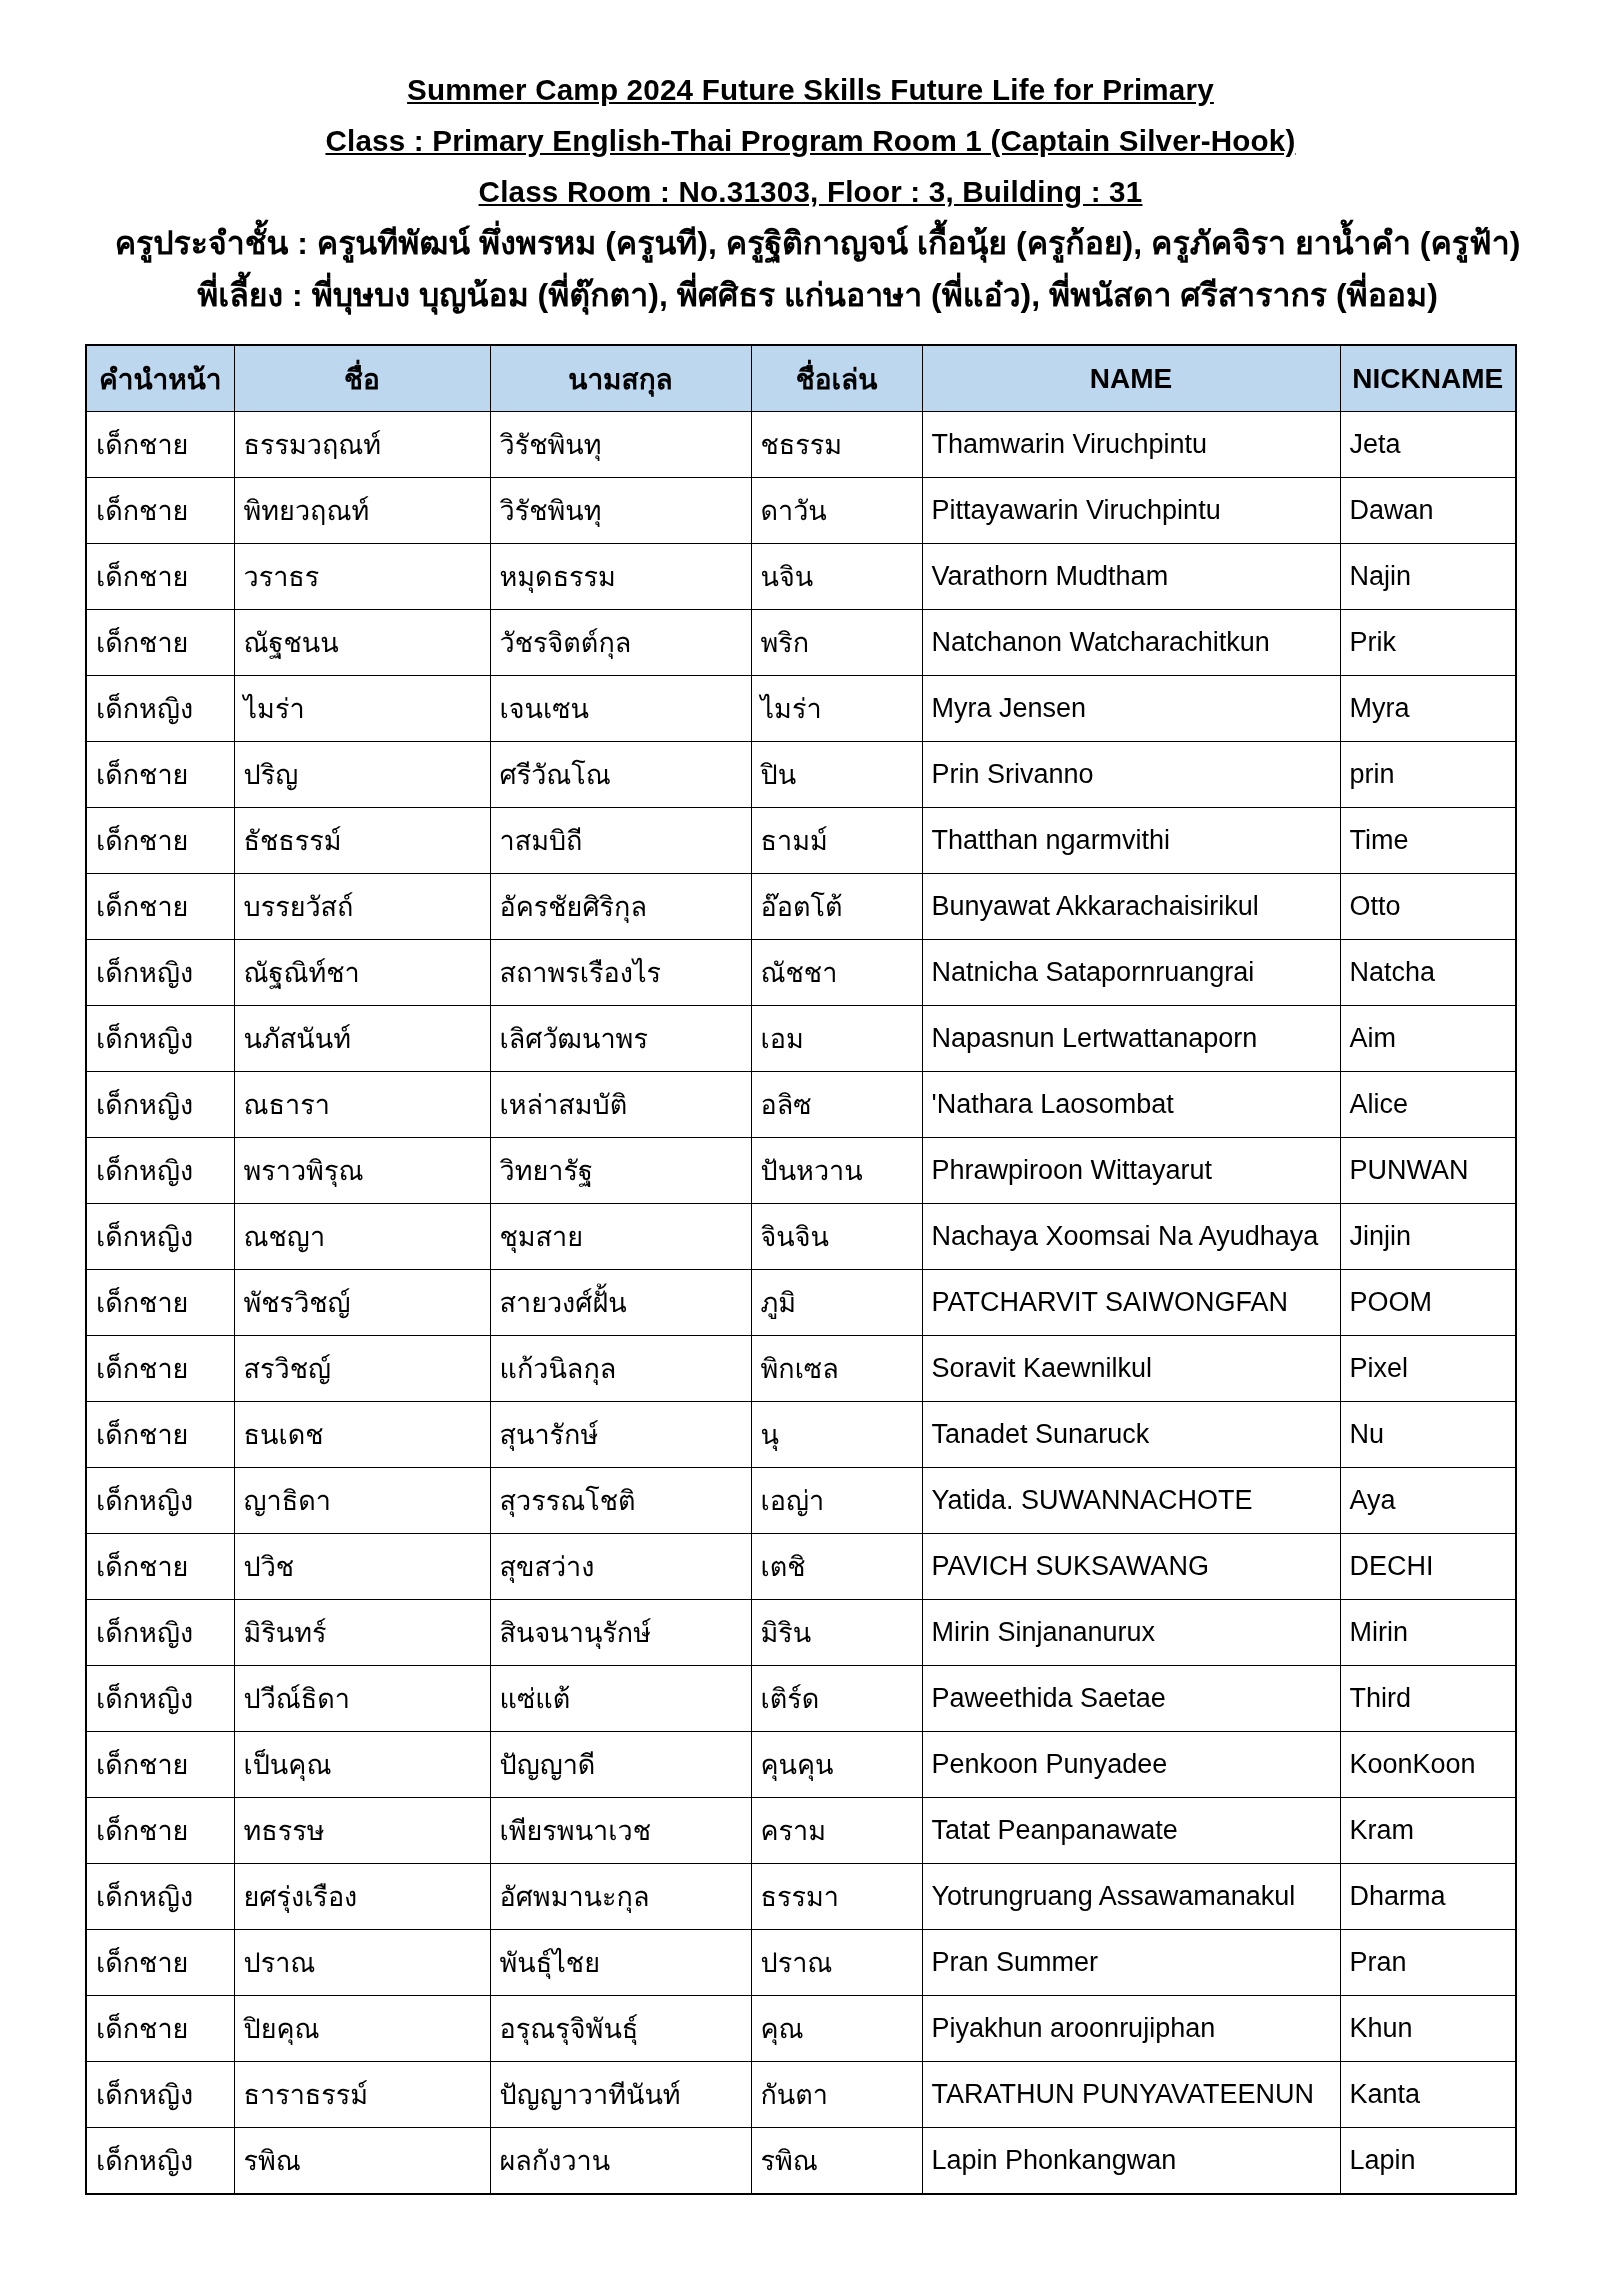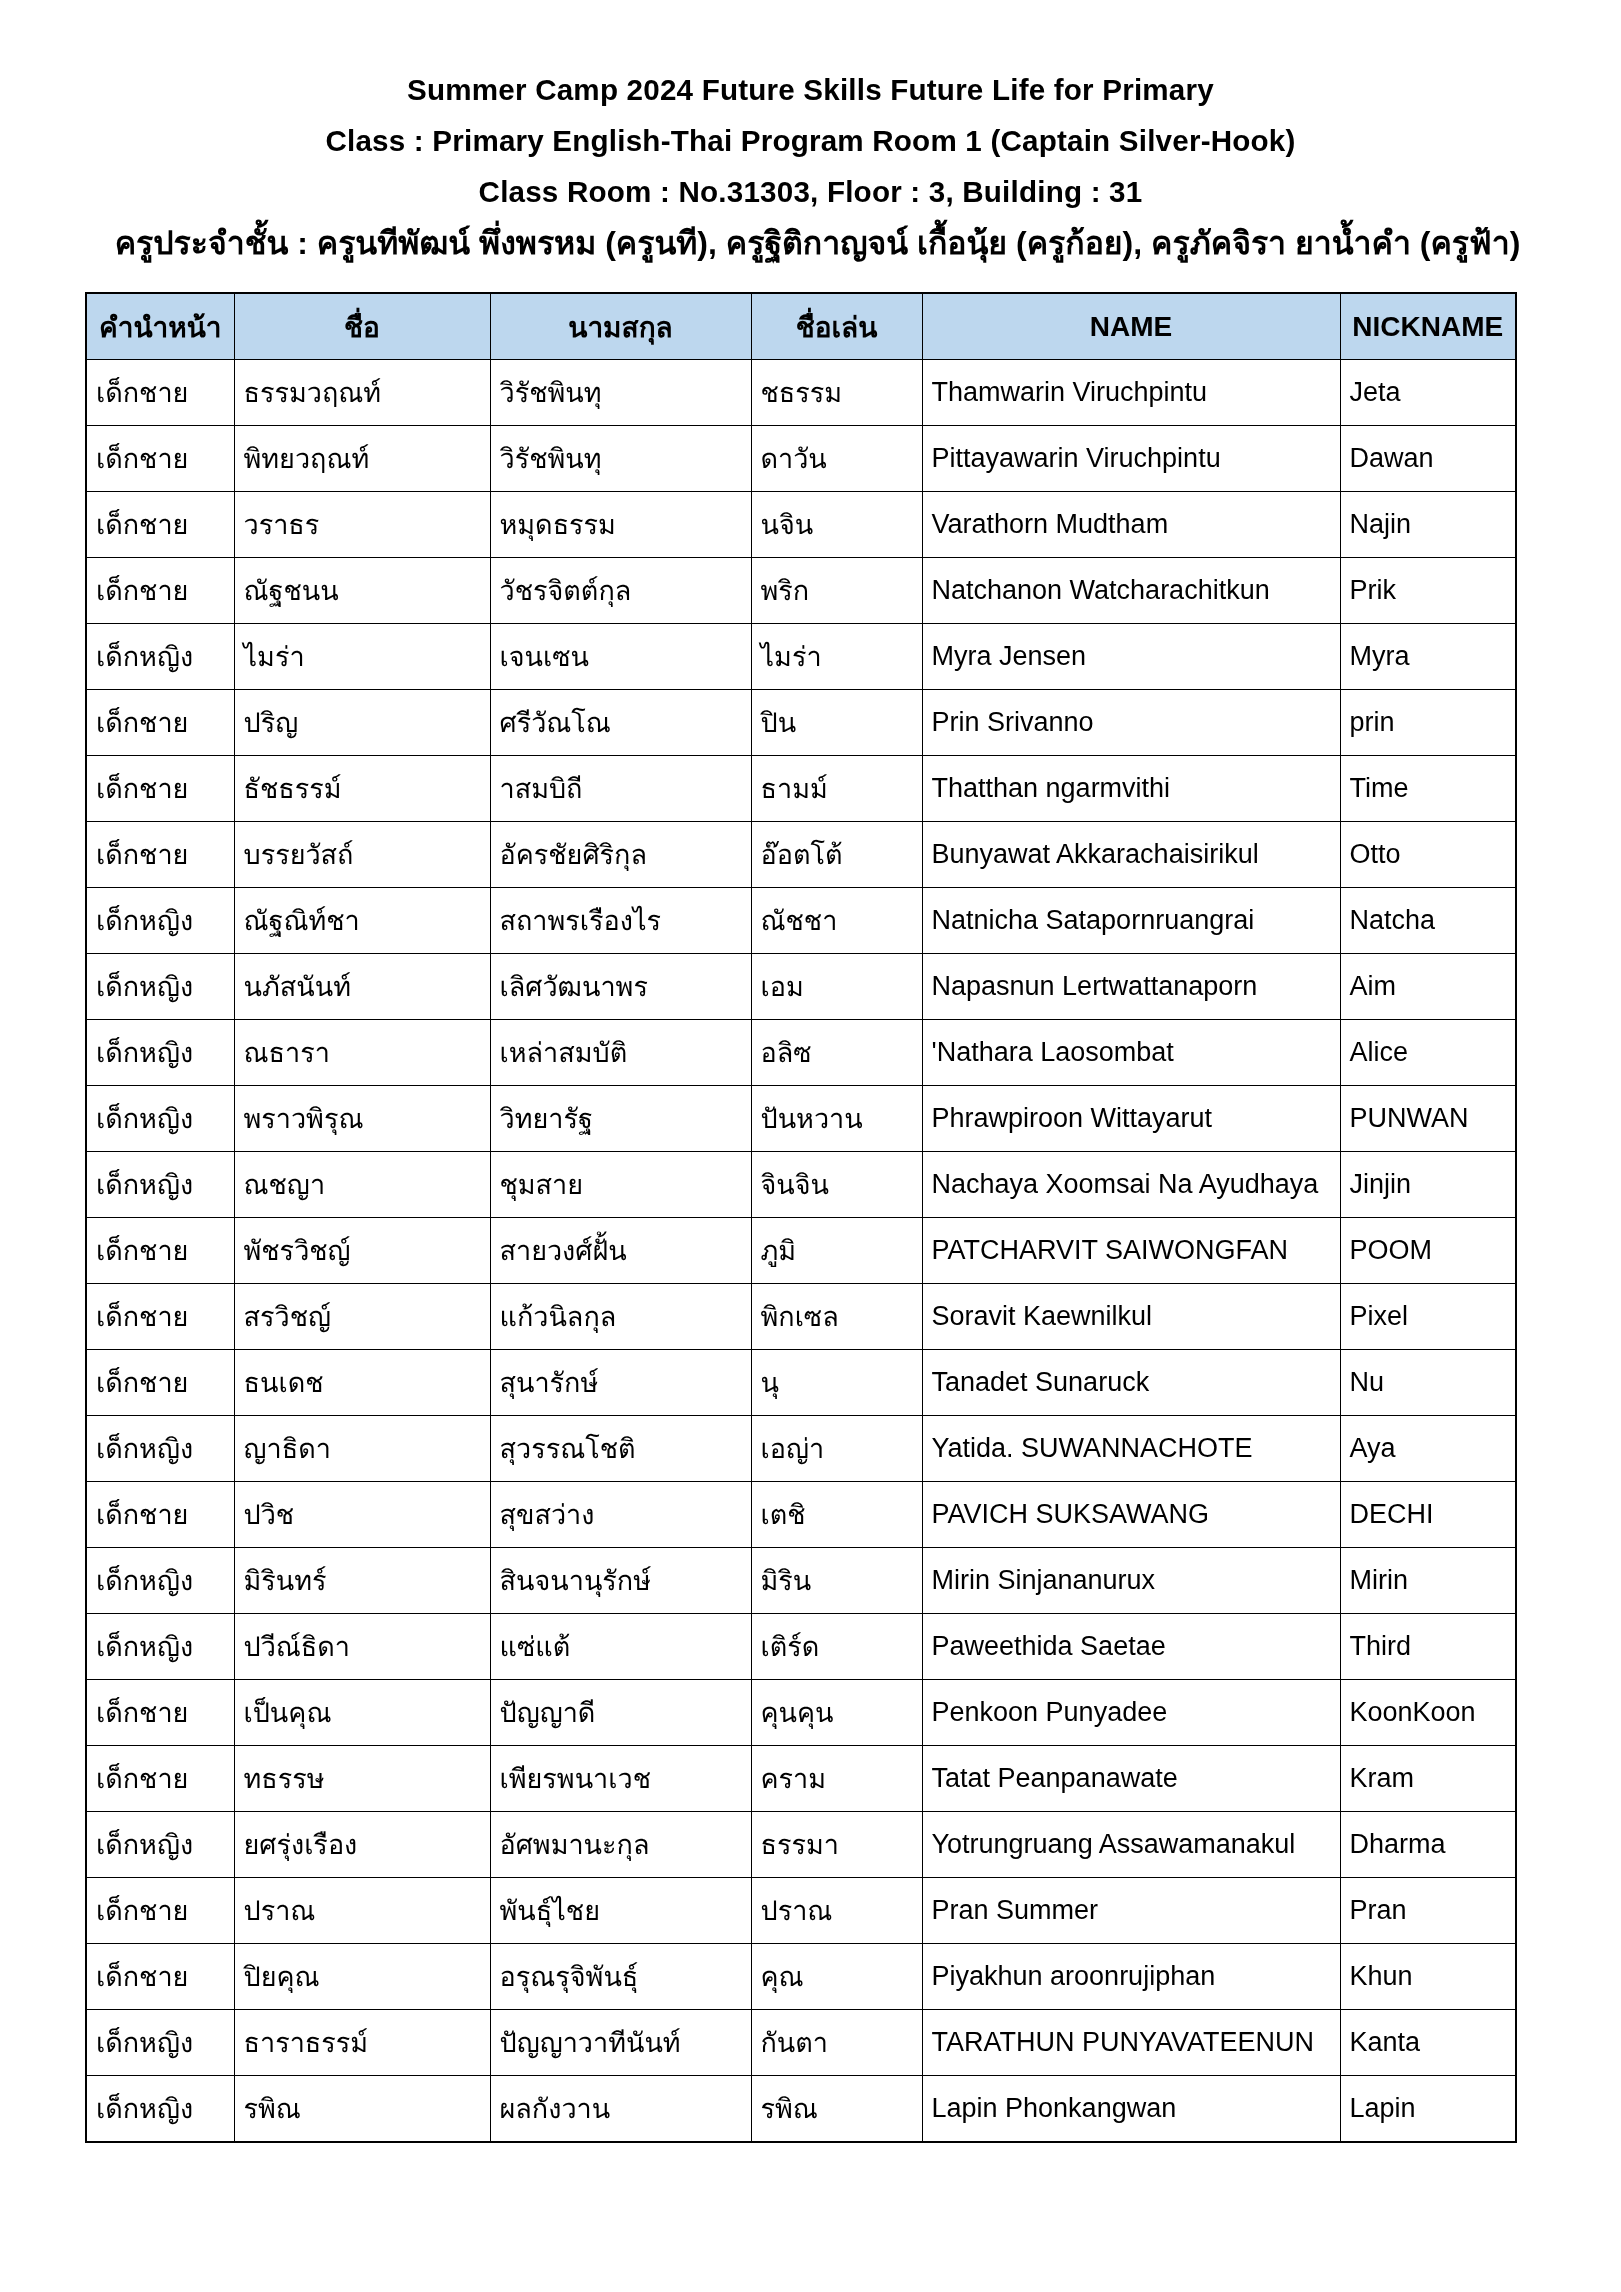--- a/index.html
+++ b/index.html
@@ -18,20 +18,21 @@
   }
   .title-block {
     padding-top: 64px;
     text-align: center;
   }
   .title-line-en {
     font-size: 29.6px;
     font-weight: 700;
     line-height: 51px;
     letter-spacing: 0.2px;
+    text-decoration: underline;
   }
   .title-line-th {
     font-size: 32px;
     font-weight: 700;
     line-height: 52px;
     margin-left: 14px;
   }
   table.roster {
     border-collapse: collapse;
     table-layout: fixed;
@@ -64,20 +65,21 @@
 </head>
 <body>
 
 <div class="page">
 
   <div class="title-block">
     <div class="title-line-en">Summer Camp 2024 Future Skills Future Life for Primary</div>
     <div class="title-line-en">Class : Primary English-Thai Program Room 1 (Captain Silver-Hook)</div>
     <div class="title-line-en">Class Room : No.31303, Floor : 3, Building : 31</div>
     <div class="title-line-th">ครูประจำชั้น : ครูนทีพัฒน์ พึ่งพรหม (ครูนที), ครูฐิติกาญจน์ เกื้อนุ้ย (ครูก้อย), ครูภัคจิรา ยาน้ำคำ (ครูฟ้า)</div>
+    <div class="title-line-th">พี่เลี้ยง : พี่บุษบง  บุญน้อม (พี่ตุ๊กตา), พี่ศศิธร  แก่นอาษา (พี่แอ๋ว), พี่พนัสดา  ศรีสารากร (พี่ออม)</div>
   </div>
 
   <table class="roster">
     <colgroup>
       <col style="width:148px">
       <col style="width:256px">
       <col style="width:261px">
       <col style="width:171px">
       <col style="width:418px">
       <col style="width:176px">

